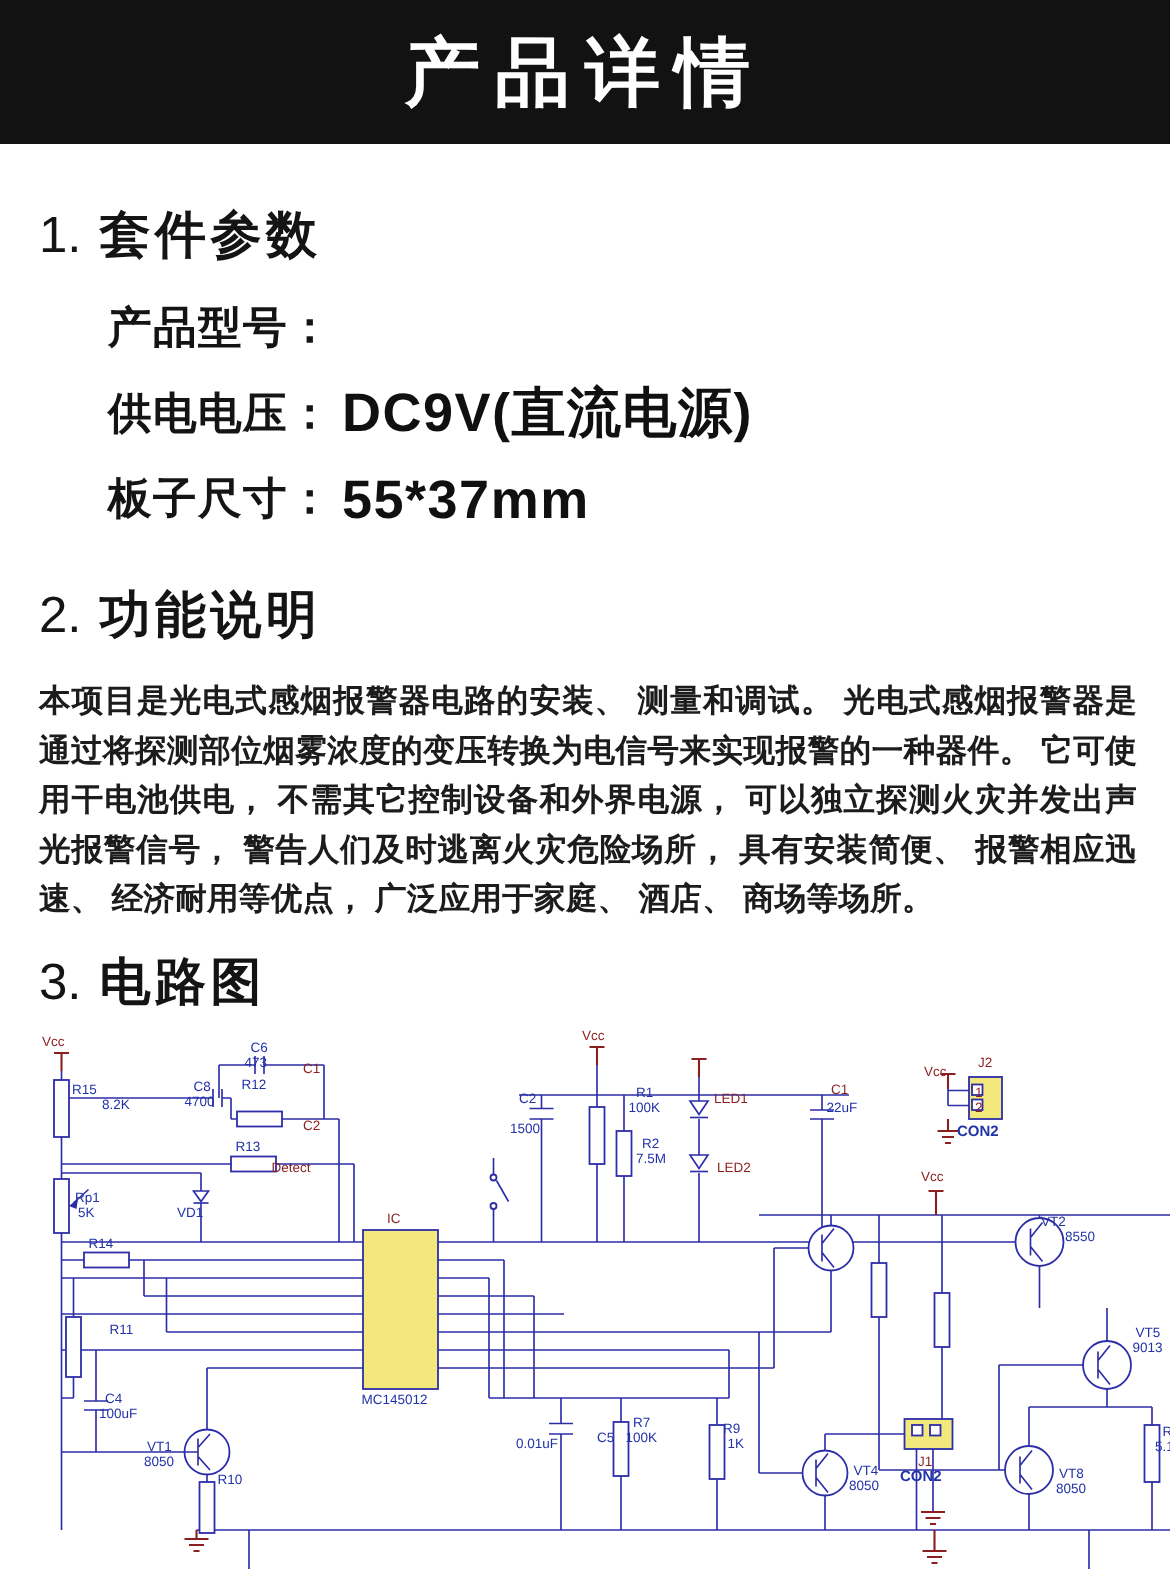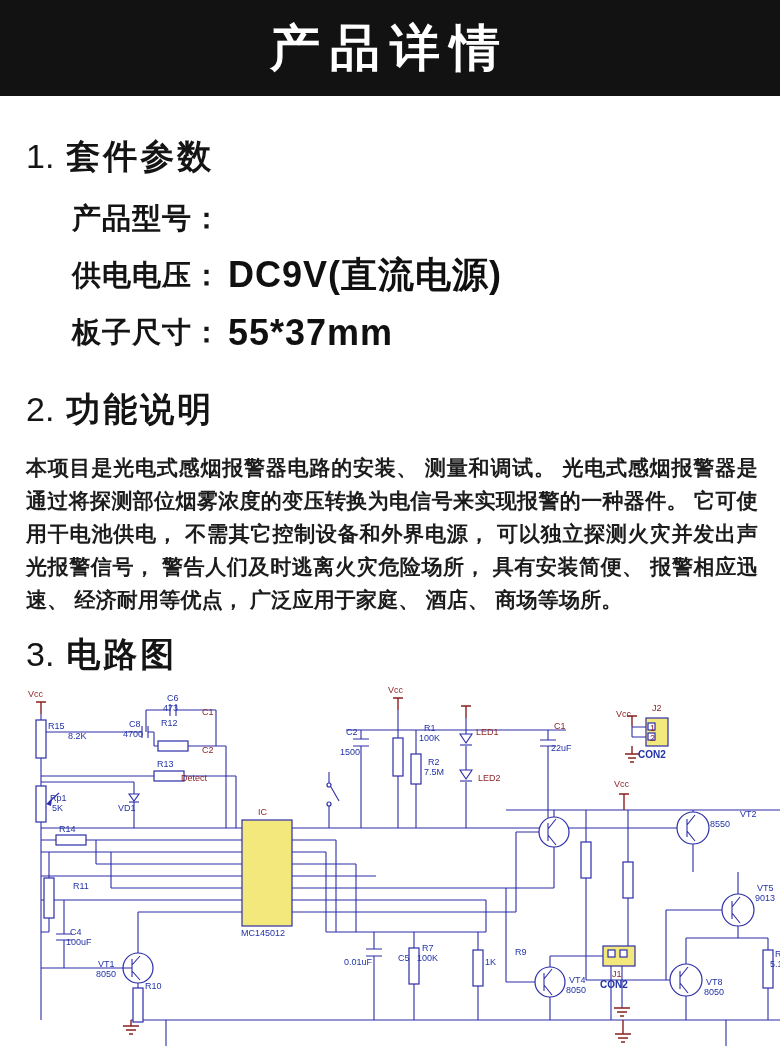--- a/index.html
+++ b/index.html
@@ -187,40 +187,40 @@
             <span class="clabel c-red" style="left: 362px; top: 4px;">Vcc</span>
             <span class="clabel c-blue" style="left: 320px; top: 46px;">C2</span>
             <span class="clabel c-blue" style="left: 314px; top: 56px; margin-top: 10px;">1500</span>
             <span class="clabel c-blue" style="left: 398px; top: 42px;">R1</span>
             <span class="clabel c-blue" style="left: 393px; top: 52px;">100K</span>
             <span class="clabel c-blue" style="left: 402px; top: 76px;">R2</span>
             <span class="clabel c-blue" style="left: 398px; top: 86px;">7.5M</span>
             <span class="clabel c-red" style="left: 450px; top: 46px;">LED1</span>
             <span class="clabel c-red" style="left: 452px; top: 92px;">LED2</span>
             <span class="clabel c-red" style="left: 528px; top: 40px;">C1</span>
-            <span class="clabel c-blue" style="left: 525px; top: 62px;">22uF</span>
+            <span class="clabel c-blue" style="left: 525px; top: 52px;">22uF</span>
             <span class="clabel c-red" style="left: 590px; top: 28px;">Vcc</span>
             <span class="clabel c-red" style="left: 626px; top: 22px;">J2</span>
             <span class="clabel c-red" style="left: 624px; top: 42px;">1</span>
             <span class="clabel c-red" style="left: 624px; top: 52px;">2</span>
             <span class="clabel c-blue c-bold" style="left: 612px; top: 68px;">CON2</span>
             <span class="clabel c-red" style="left: 588px; top: 98px;">Vcc</span>
-            <span class="clabel c-blue" style="left: 714px; top: 128px;">VT2</span>
+            <span class="clabel c-blue" style="left: 668px; top: 128px;">VT2</span>
             <span class="clabel c-blue" style="left: 684px; top: 138px;">8550</span>
             <span class="clabel c-blue" style="left: 731px; top: 202px;">VT5</span>
             <span class="clabel c-blue" style="left: 729px; top: 212px;">9013</span>
             <span class="clabel c-blue" style="left: 680px; top: 296px;">VT8</span>
             <span class="clabel c-blue" style="left: 678px; top: 306px;">8050</span>
             <span class="clabel c-blue" style="left: 749px; top: 268px;">R8</span>
             <span class="clabel c-blue" style="left: 744px; top: 278px;">5.1K.</span>
             <span class="clabel c-blue" style="left: 330px; top: 272px; padding-left: 42px;">C5</span>
             <span class="clabel c-blue" style="left: 318px; top: 276px;">0.01uF</span>
             <span class="clabel c-blue" style="left: 396px; top: 262px;">R7</span>
             <span class="clabel c-blue" style="left: 391px; top: 272px;">100K</span>
-            <span class="clabel c-blue" style="left: 456px; top: 266px; margin-left: 33px;">R9</span>
+            <span class="clabel c-blue" style="left: 456px; top: 266px;">R9</span>
             <span class="clabel c-blue" style="left: 459px; top: 276px;">1K</span>
             <span class="clabel c-blue" style="left: 543px; top: 294px;">VT4</span>
             <span class="clabel c-blue" style="left: 540px; top: 304px;">8050</span>
             <span class="clabel c-red" style="left: 586px; top: 288px;">J1</span>
             <span class="clabel c-blue c-bold" style="left: 574px; top: 298px;">CON2</span>
           </div>
       </div>
     </section>
 
   </main>

